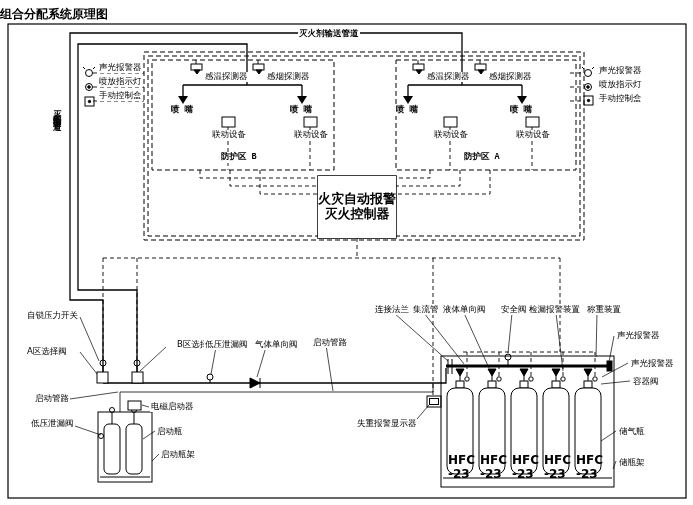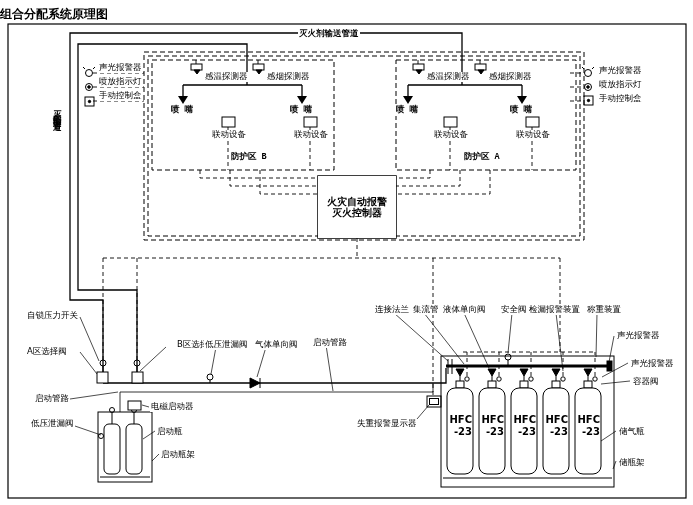--- a/index.html
+++ b/index.html
@@ -8,23 +8,23 @@
   .stage svg{position:absolute;left:0;top:0;}
   .lbl{position:absolute;font-size:8.5px;line-height:1.15;white-space:nowrap;
        color:#000;background:#fff;padding:0 1px;}
   .b{font-weight:bold;font-family:Liberation Mono, monospace;}
   .title{position:absolute;left:0;top:6px;width:100%;
          font-weight:bold;font-size:12px;color:#000;}
   .vert{writing-mode:vertical-rl;text-orientation:upright;letter-spacing:2px;
         white-space:normal;}
   .ctrl{left:318px;top:176px;width:78px;height:62px;display:flex;align-items:center;
         justify-content:center;text-align:center;white-space:pre-line;
-        font-weight:bold;font-size:10px;padding:0;}
-  .bottle-txt{width:24px;text-align:right;white-space:pre-line;font-weight:bold;
-        font-size:10px;background:transparent;padding:0;}
+        font-weight:bold;font-size:13px;padding:0;}
+  .bottle-txt{width:24px;text-align:left;white-space:pre-line;font-weight:bold;
+        font-size:12px;background:transparent;padding:0;margin-top:40px;}
 </style>
 </head>
 <body>
 
 <div class="stage">
 
 <svg width="693" height="505" viewBox="0 0 693 505">
 
   <rect x="8" y="24" width="678" height="474" fill="none" stroke="#000" stroke-width="1.2"></rect>
 
@@ -226,21 +226,21 @@
 <div class="lbl" style="left:598px;top:66px">声光报警器</div>
 <div class="lbl" style="left:598px;top:80px">喷放指示灯</div>
 <div class="lbl" style="left:598px;top:94px">手动控制盒</div>
 
 <div class="lbl" style="left:204px;top:72px">感温探测器</div>
 <div class="lbl" style="left:266px;top:72px">感烟探测器</div>
 <div class="lbl b" style="left:170px;top:106px">喷 嘴</div>
 <div class="lbl b" style="left:289px;top:106px">喷 嘴</div>
 <div class="lbl" style="left:211px;top:130px">联动设备</div>
 <div class="lbl" style="left:293px;top:130px">联动设备</div>
-<div class="lbl b" style="left:230px;top:153px">防护区 B</div>
+<div class="lbl b" style="left:220px;top:153px">防护区 B</div>
 
 <div class="lbl" style="left:426px;top:72px">感温探测器</div>
 <div class="lbl" style="left:488px;top:72px">感烟探测器</div>
 <div class="lbl b" style="left:395px;top:106px">喷 嘴</div>
 <div class="lbl b" style="left:509px;top:106px">喷 嘴</div>
 <div class="lbl" style="left:433px;top:130px">联动设备</div>
 <div class="lbl" style="left:515px;top:130px">联动设备</div>
 <div class="lbl b" style="left:463px;top:153px">防护区 A</div>
 
 <div class="lbl ctrl">火灾自动报警

